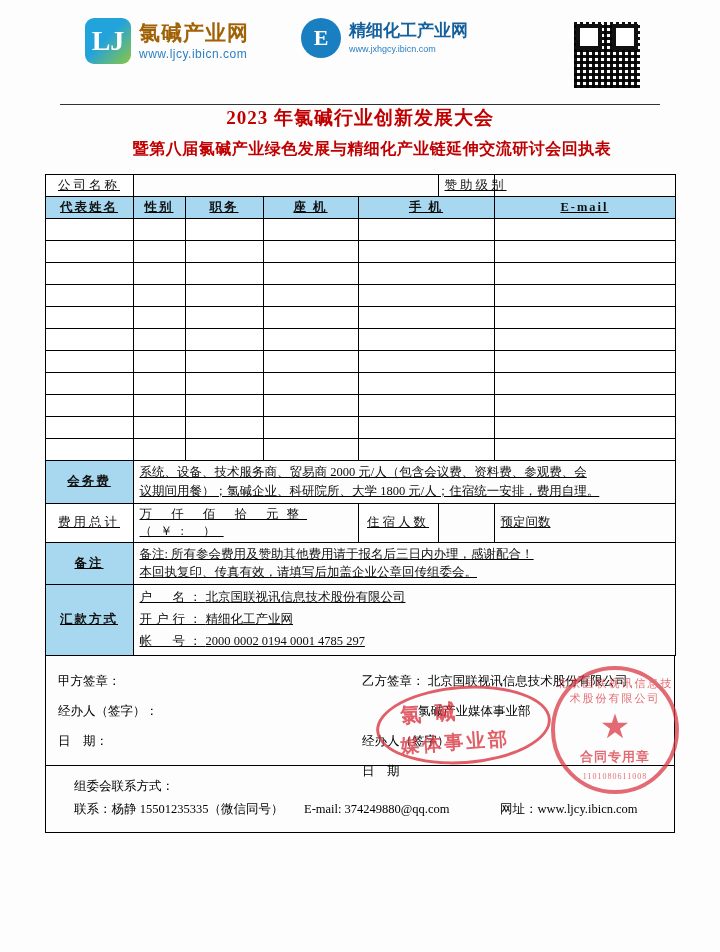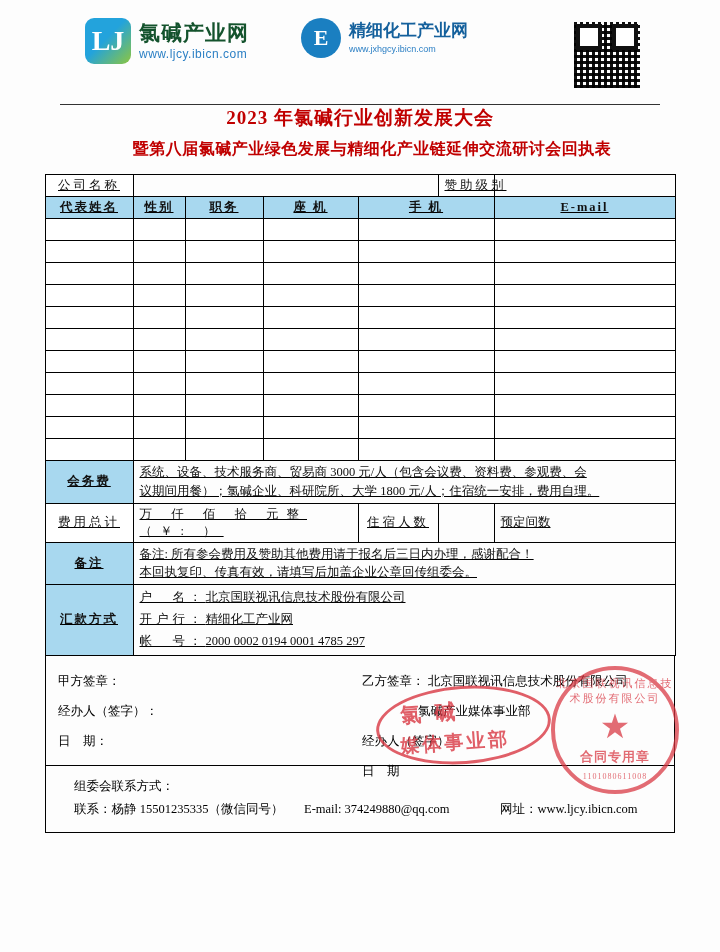--- a/index.html
+++ b/index.html
@@ -36,21 +36,21 @@
     color: #fff;
     font-size: 28px;
     font-weight: bold;
     display: flex; align-items: center; justify-content: center;
     font-family: "Liberation Serif", serif;
   }
   .logo-text { margin-left: 8px; }
   .logo-title {
     font-size: 21px;
     font-weight: bold;
-    color: #14532d;
+    color: #a16207;
     letter-spacing: 1px;
     line-height: 1.1;
   }
   .logo-url {
     font-size: 12px;
     color: #2b7fc4;
     letter-spacing: 0.5px;
     margin-top: 3px;
   }
 
@@ -414,21 +414,21 @@
         <td class="blank"></td>
         <td class="blank"></td>
         <td class="blank"></td>
         <td class="blank" colspan="2"></td>
         <td class="blank"></td>
       </tr>
 
       <tr>
         <td class="lbl-blue vmid">会务费</td>
         <td class="note-cell" colspan="6">
-          <div>系统、设备、技术服务商、贸易商 3000 元/人（包含会议费、资料费、参观费、会</div>
+          <div>系统、设备、技术服务商、贸易商 2000 元/人（包含会议费、资料费、参观费、会</div>
           <div>议期间用餐）；氯碱企业、科研院所、大学 1800 元/人；住宿统一安排，费用自理。</div>
         </td>
       </tr>
 
       <tr>
         <td class="lbl">费用总计</td>
         <td class="celltext pad-l big-letterspace" colspan="3">万 仟 佰 拾 元整（￥:          ）</td>
         <td class="lbl">住宿人数</td>
         <td class="celltext"></td>
         <td class="celltext">

